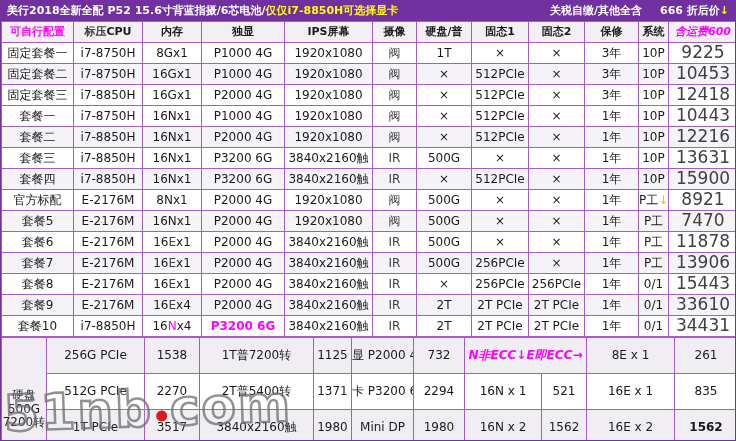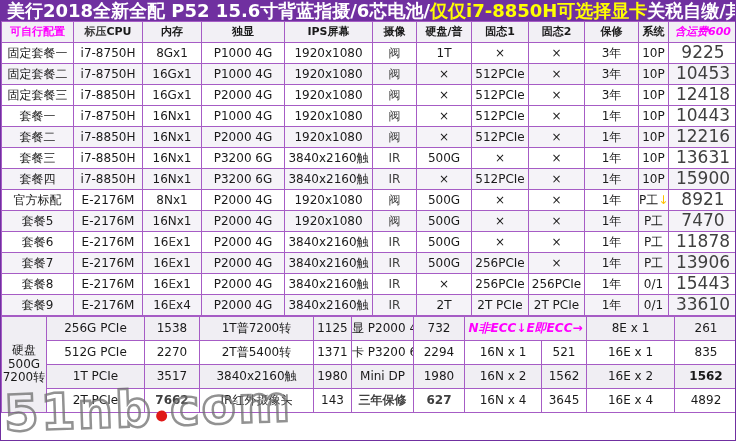--- a/index.html
+++ b/index.html
@@ -4,36 +4,36 @@
 <style>
   * { box-sizing: border-box; margin: 0; padding: 0; }
   html,body { width: 736px; height: 441px; }
   .sheet {
     position: relative; width: 736px; height: 441px; overflow: hidden;
     font-family: "DejaVu Sans", "Liberation Sans", sans-serif;
     background: #fff; border: 1px solid #7030A0;
   }
   .banner {
     height: 20px; background: #7030A0; color: #fff;
-    font-weight: bold; font-size: 18px; line-height: 20px;
+    font-weight: bold; font-size: 11px; line-height: 20px;
     display: flex; justify-content: space-between; align-items: center;
     padding: 0 6px; white-space: nowrap;
   }
   .banner .gap { display: inline-block; width: 18px; }
   .yellow { color: #FFFF00; }
   table { border-collapse: collapse; width: 736px; table-layout: fixed; }
   td, th {
     border: 1px solid #A65CC5; font-size: 12px; text-align: center;
     overflow: hidden; white-space: nowrap; padding: 0;
     height: 21px; line-height: 1.05; color: #1a1a1a;
   }
   thead th { font-weight: bold; background: #F2F0F5; font-size: 11px; }
   tbody tr.alt { background: #F5F3F8; }
   td[data-name="price-cell"] { font-size: 17px; }
-  .addons td { height: 24px; }
+  .addons td { height: 36px; }
   .addons tr.alt { background: #F0EEF3; }
   .addons .base-cell { white-space: normal; line-height: 1.15; }
   .red { color: #404040; }
   .magenta { color: #FF00FF; }
   .orange { color: #FFC000; }
   .bold { font-weight: bold; }
   .italic { font-style: italic; }
   .watermark {
     position: absolute; left: 4px; top: 384px; z-index: 5;
     font-size: 50px; font-weight: bold; letter-spacing: 2px;
@@ -264,20 +264,34 @@
           <td data-name="gpu-cell">P2000 4G</td>
           <td data-name="screen-cell">3840x2160触</td>
           <td data-name="camera-cell" class="red">IR</td>
           <td data-name="hdd-cell">2T</td>
           <td data-name="ssd1-cell">2T PCIe</td>
           <td data-name="ssd2-cell">2T PCIe</td>
           <td data-name="warranty-cell">1年</td>
           <td data-name="os-cell">0/1</td>
           <td data-name="price-cell" class="red">33610</td>
         </tr>
+        <tr data-name="table-row">
+          <td data-name="config-cell">套餐10</td>
+          <td data-name="cpu-cell">i7-8850H</td>
+          <td data-name="ram-cell"><span>16</span><span class="magenta">N</span><span>x4</span></td>
+          <td data-name="gpu-cell" class="magenta bold">P3200 6G</td>
+          <td data-name="screen-cell">3840x2160触</td>
+          <td data-name="camera-cell" class="red">IR</td>
+          <td data-name="hdd-cell">2T</td>
+          <td data-name="ssd1-cell">2T PCIe</td>
+          <td data-name="ssd2-cell">2T PCIe</td>
+          <td data-name="warranty-cell">1年</td>
+          <td data-name="os-cell">0/1</td>
+          <td data-name="price-cell" class="red">34431</td>
+        </tr>
       </tbody>
   </table>
 
   <table class="addons" data-name="addons-table">
     <colgroup>
       <col style="width:45px">
         <col style="width:98px">
         <col style="width:55px">
       <col style="width:114px">
         <col style="width:38px">

